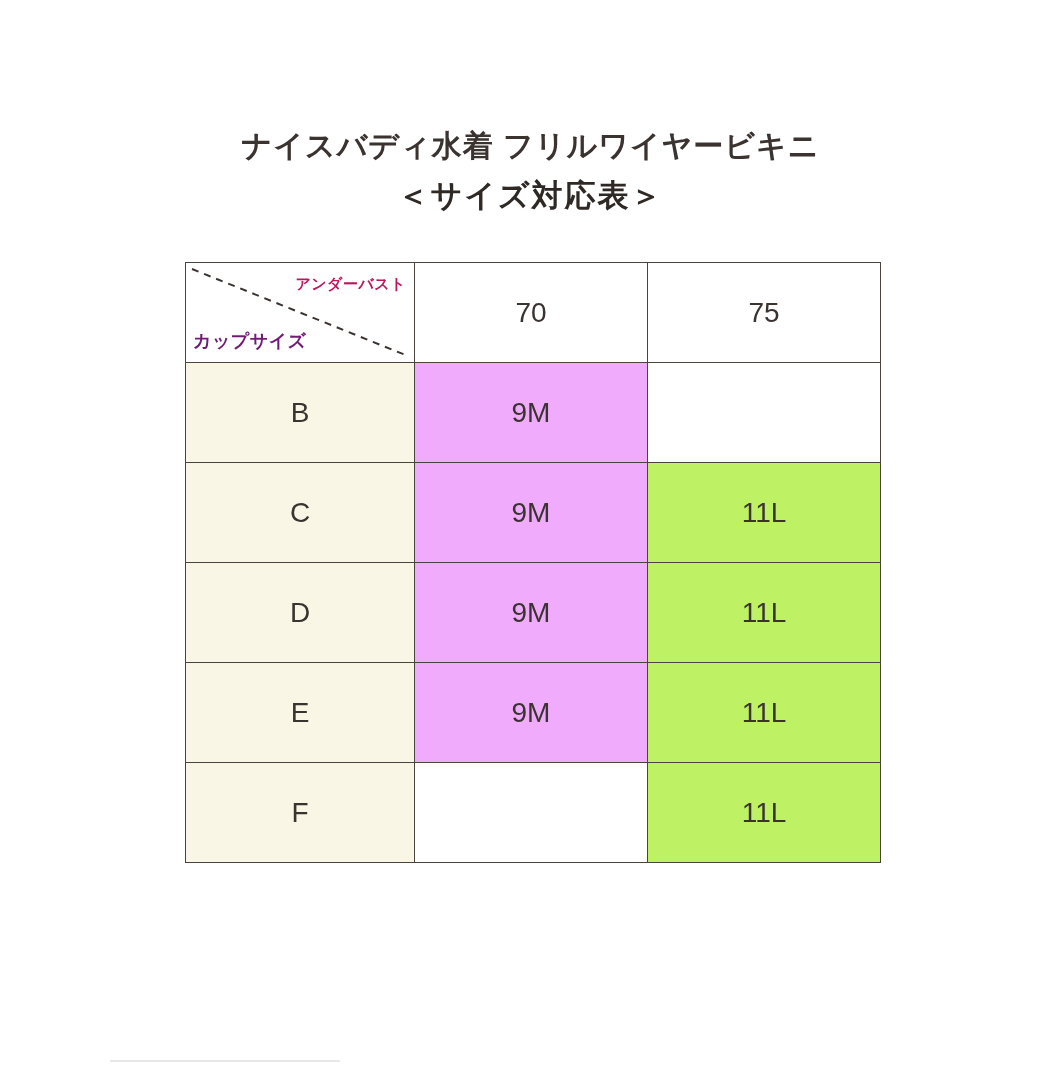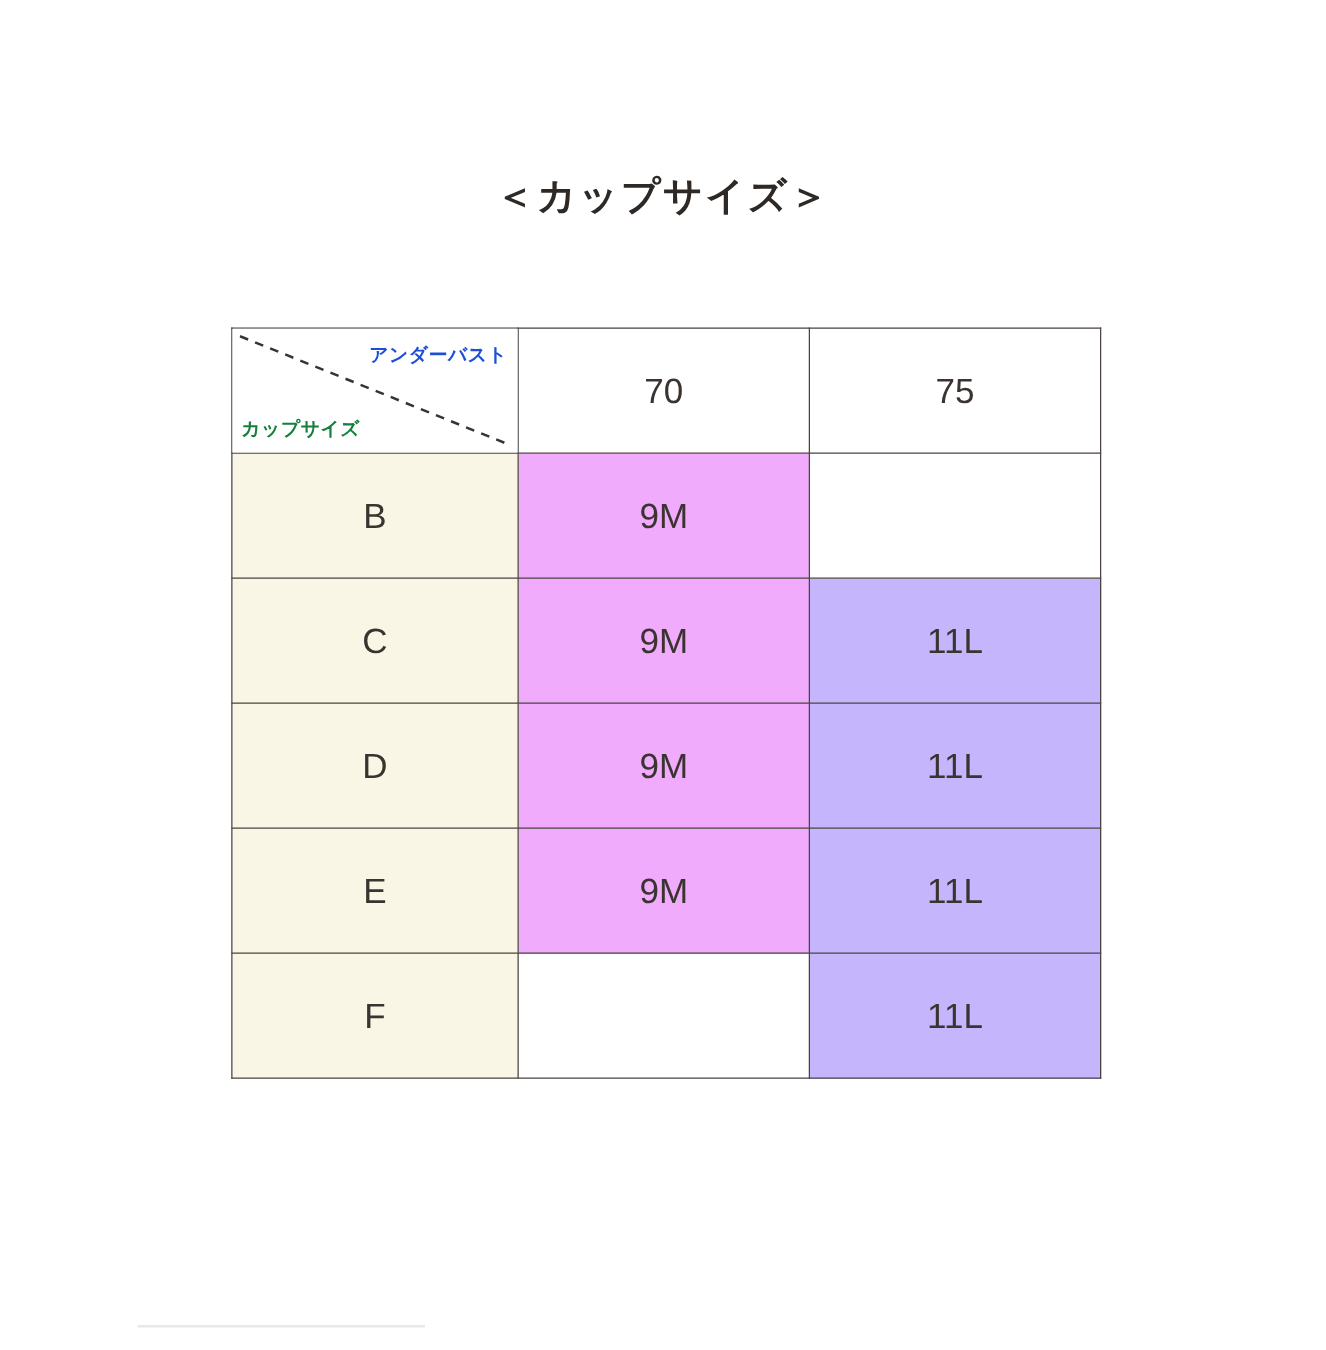--- a/index.html
+++ b/index.html
@@ -86,37 +86,37 @@
     top: 0;
     left: 0;
   }
 
   .corner-top-label {
     position: absolute;
     top: 12px;
     right: 8px;
     font-size: 15px;
     font-weight: 600;
-    color: #1d4ed8;
+    color: #be185d;
     letter-spacing: 0.5px;
   }
 
   .corner-bottom-label {
     position: absolute;
     bottom: 9px;
     left: 7px;
-    font-size: 15px;
+    font-size: 18px;
     font-weight: 600;
-    color: #15803d;
+    color: #701a75;
     letter-spacing: 0.5px;
   }
 
   .cell-cream { background: #faf6e6; }
   .cell-beige { background: #f0abfc; }
-  .cell-pink  { background: #c4b5fd; margin-left: 44px; }
+  .cell-pink  { background: #bef264; margin-left: 44px; }
   .cell-white { background: #ffffff; margin-left: 48px; }
 
   .header-num { font-size: 30px; font-weight: 500; }
   .cup-letter { font-size: 29px; font-weight: 500; }
   .size-val   { font-size: 29px; font-weight: 500; }
 
   .bottom-rule {
     position: absolute;
     left: 110px;
     bottom: 18px;
@@ -124,21 +124,22 @@
     height: 2px;
     background: #e8e8e8;
   }
 </style>
 </head>
 <body>
 
 <div class="page">
 
   <div class="title-block">
-    <div class="title-sub">＜カップサイズ＞</div>
+    <div class="title-main">ナイスバディ水着 フリルワイヤービキニ</div>
+    <div class="title-sub">＜サイズ対応表＞</div>
   </div>
 
   <div class="table-wrap">
     <table class="size-table">
       <tbody>
         <tr>
           <td class="col-label">
             <div class="corner-cell">
               <svg width="228" height="99" viewBox="0 0 228 99">
                 <line x1="6" y1="6" x2="222" y2="93" stroke="#3a3330" stroke-width="2" stroke-dasharray="7 6"></line>

